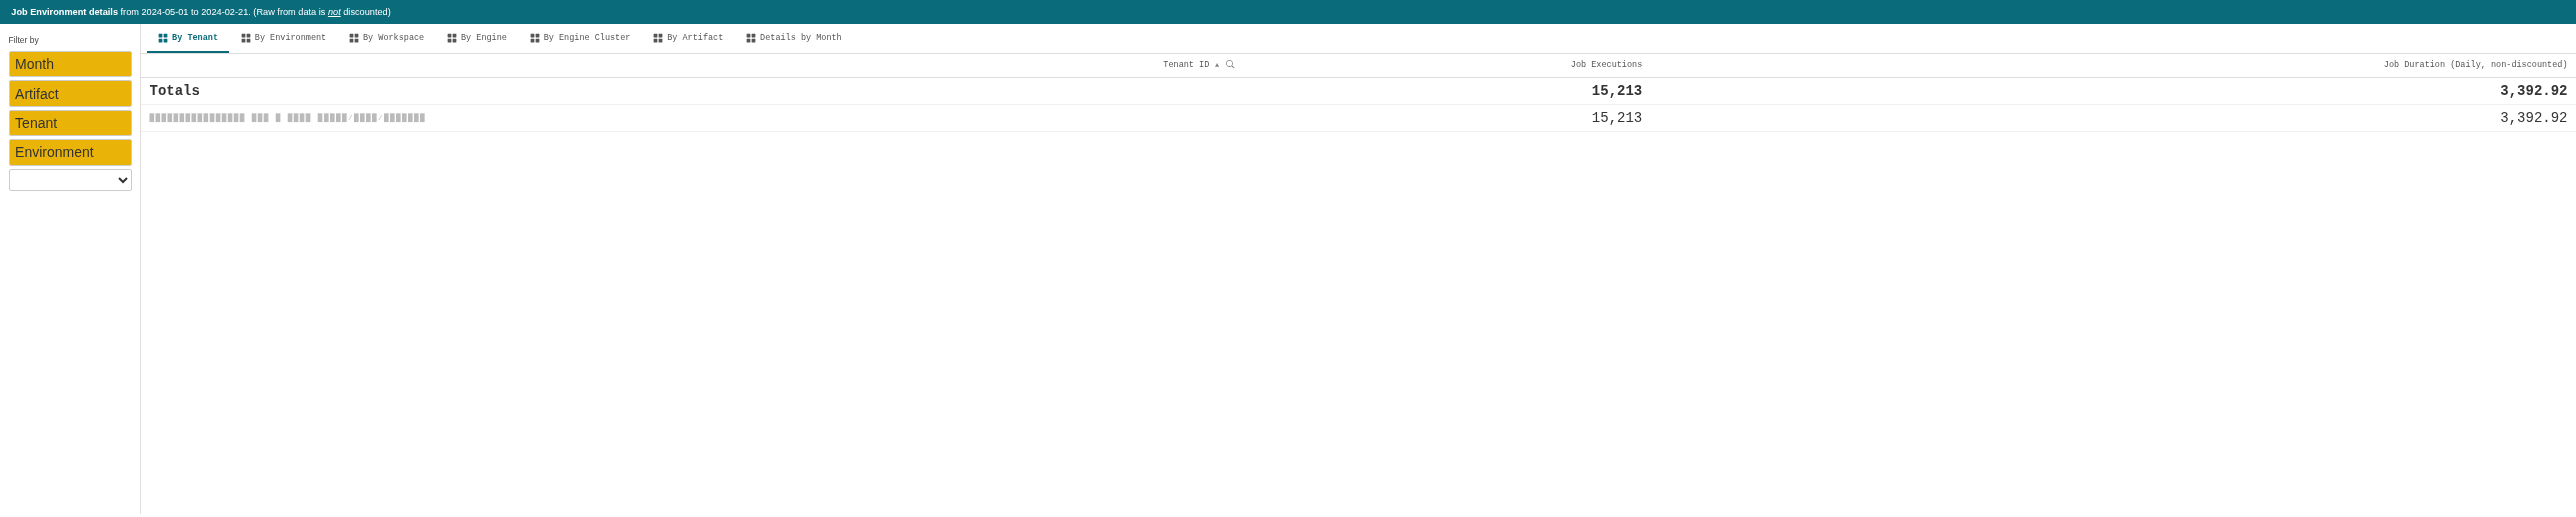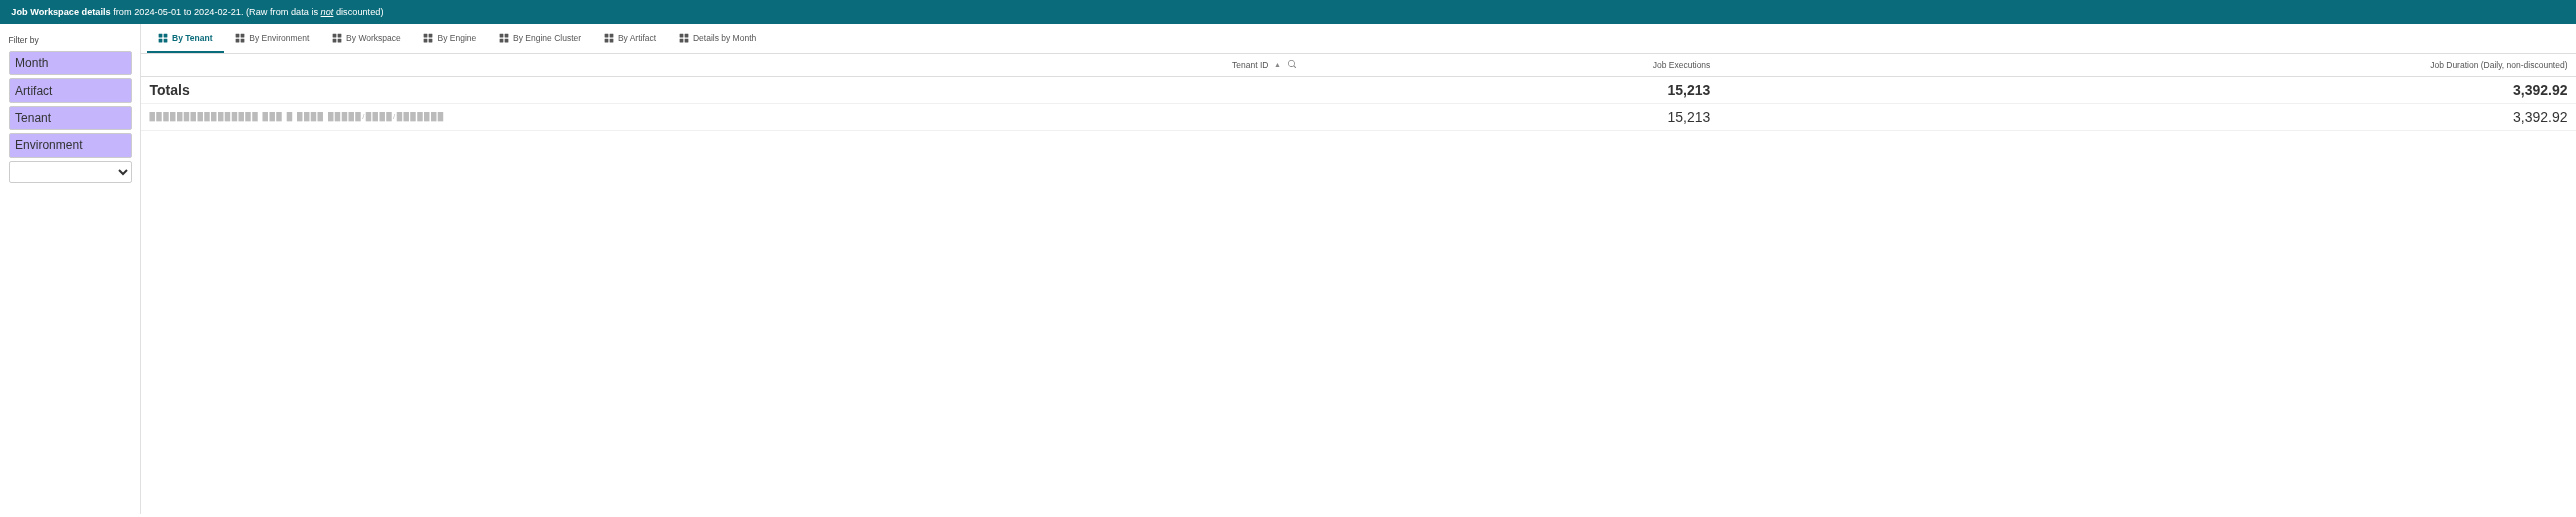--- a/index.html
+++ b/index.html
@@ -33,42 +33,43 @@
       font-size: 8.5px;
       color: #444;
       margin-bottom: 2.8px;
     }
 
     .filter-input {
       width: 100%;
       border: 0.7px solid #ccc;
       border-radius: 2.1px;
       padding: 4.2px 5.6px;
-      font-size: 12px;
+      font-size: 14px;
       color: #333;
-      background: #c4b5fd;
+      background: #eab308;
       outline: none;
     }
 
     .filter-select {
       width: 100%;
       border: 0.7px solid #ccc;
       border-radius: 2.1px;
       padding: 4.2px 5.6px;
       font-size: 8.5px;
       color: #333;
       background: #fff;
       appearance: auto;
       cursor: pointer;
     }
 
     .content-area {
       flex: 1;
       display: flex;
       flex-direction: column;
+      font-family: Liberation Mono, monospace;
     }
 
     .tabs-bar {
       display: flex;
       border-bottom: 0.7px solid #ddd;
       background: #fff;
       padding: 0 5.6px;
     }
 
     .tab {
@@ -161,21 +162,21 @@
     .th-search {
       display: inline-flex;
       align-items: center;
       gap: 2.8px;
     }
   </style>
 </head>
 <body>
 
 <div class="header-bar">
-  <strong>Job Workspace details</strong><span> from 2024-05-01 to 2024-02-21.</span>
+  <strong>Job Environment details</strong><span> from 2024-05-01 to 2024-02-21.</span>
   <span>
     <span>(Raw from data is </span><em>not</em><span> discounted)</span>
   </span>
 </div>
 
 <div class="main-layout">
 
   <div class="sidebar">
     <div class="sidebar-label">Filter by</div>
     <input class="filter-input" type="text" value="Month" style="">

